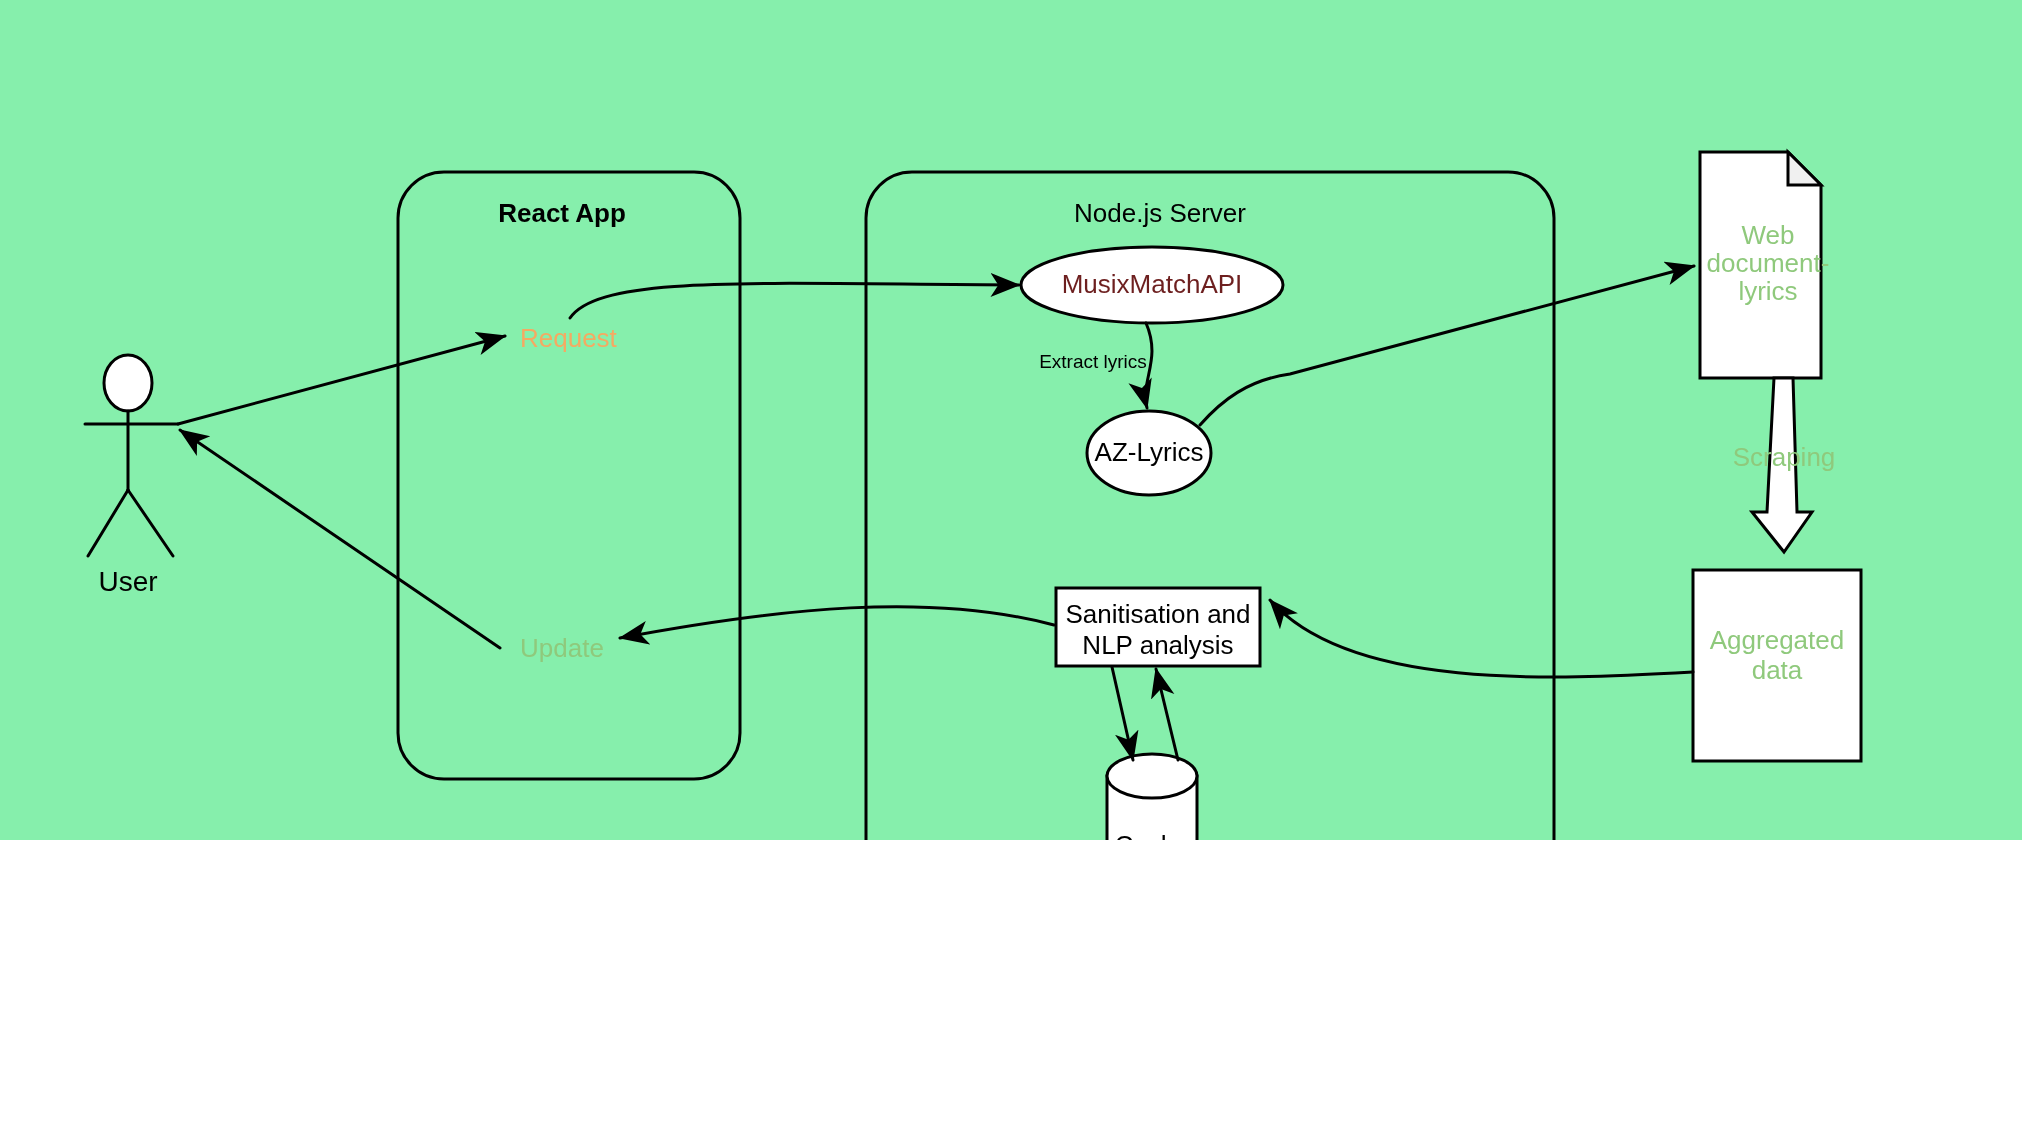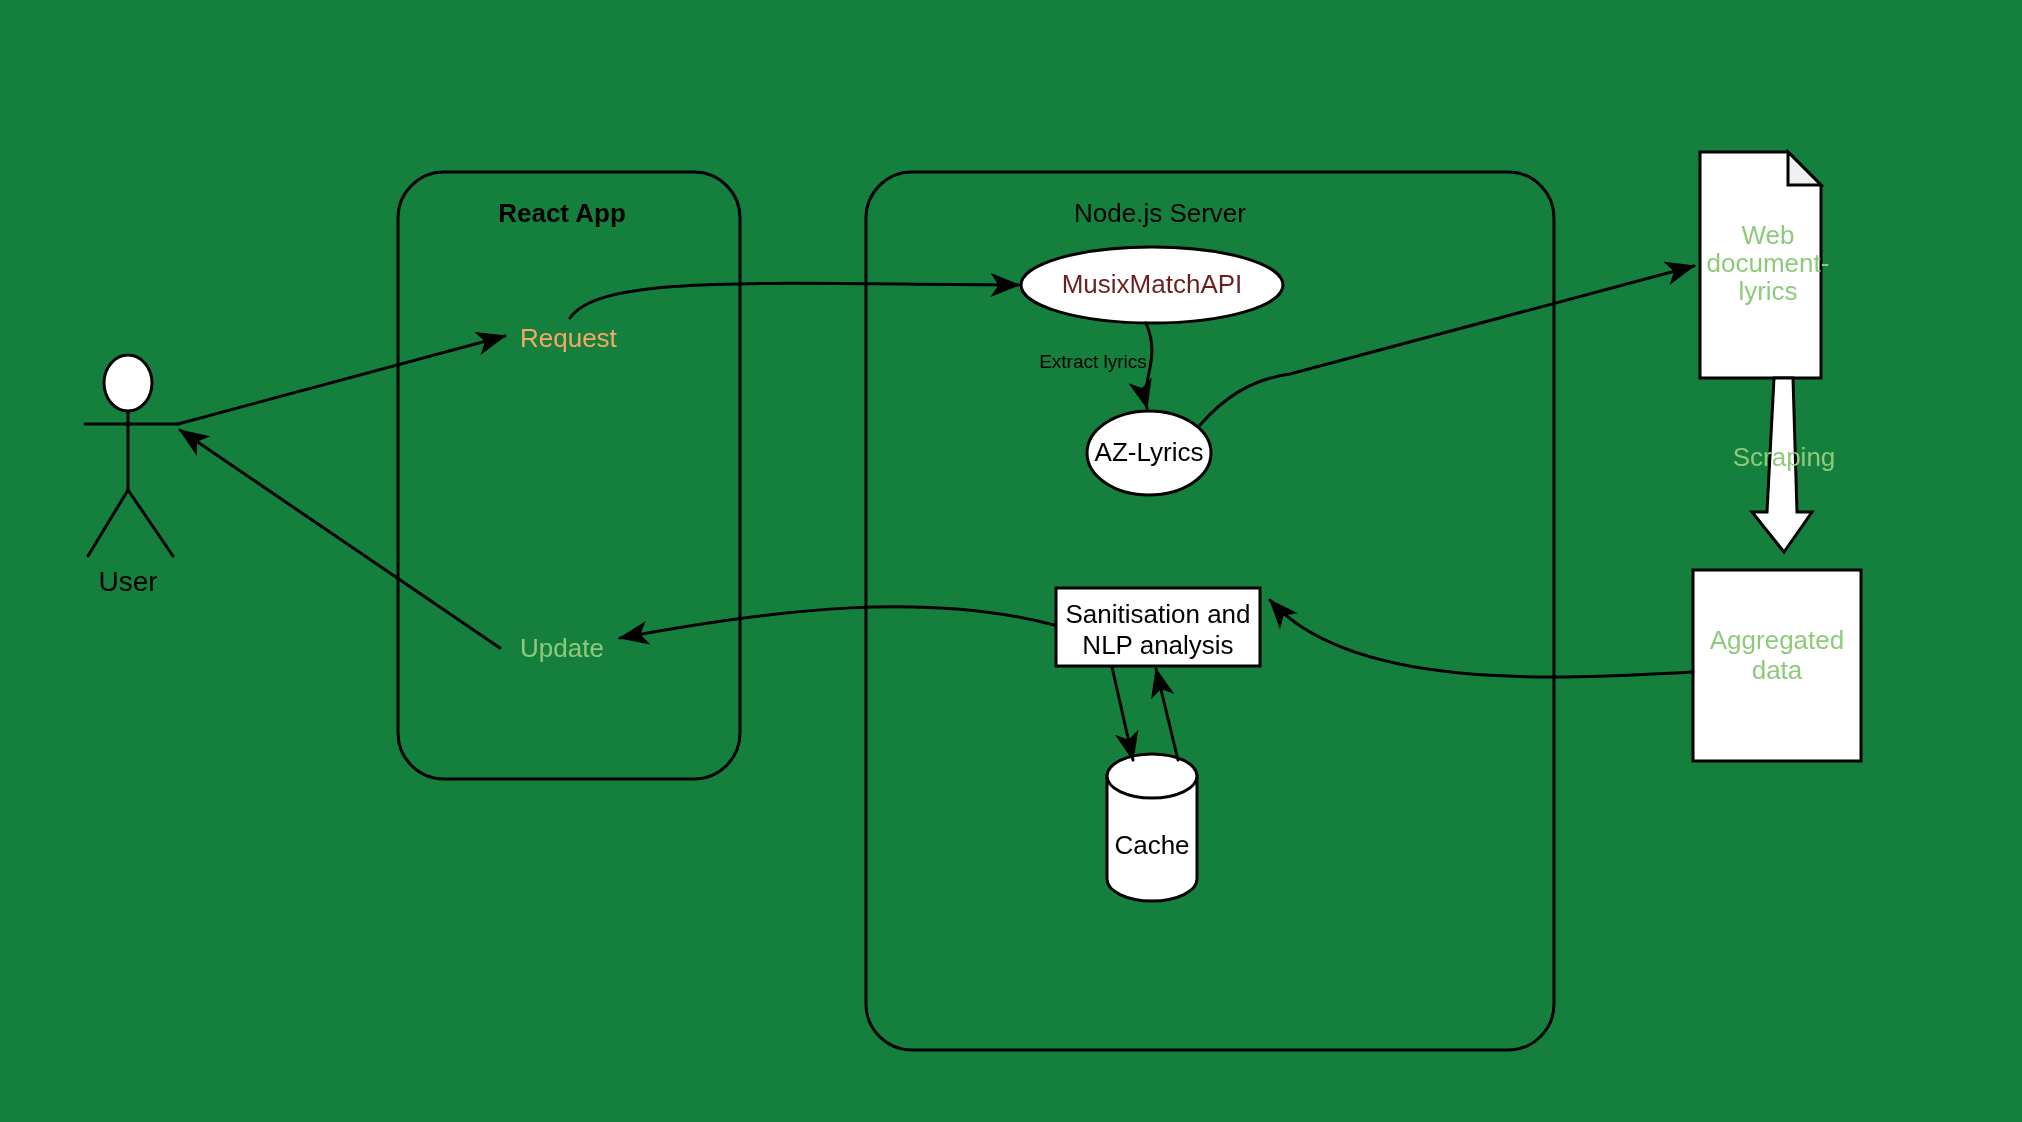--- a/index.html
+++ b/index.html
@@ -7,22 +7,22 @@
     margin: 0;
     padding: 0;
     background: #ffffff;
   }
   body {
     font-family: "Liberation Sans", sans-serif;
   }
   #canvas {
     position: relative;
     width: 2022px;
-    height: 1122px;
-    background: #15803d;
+    height: 840px;
+    background: #86efac;
     overflow: hidden;
   }
   svg#diagram {
     position: absolute;
     top: 0;
     left: 0;
     width: 2022px;
     height: 1122px;
   }
   .shape-stroke {

